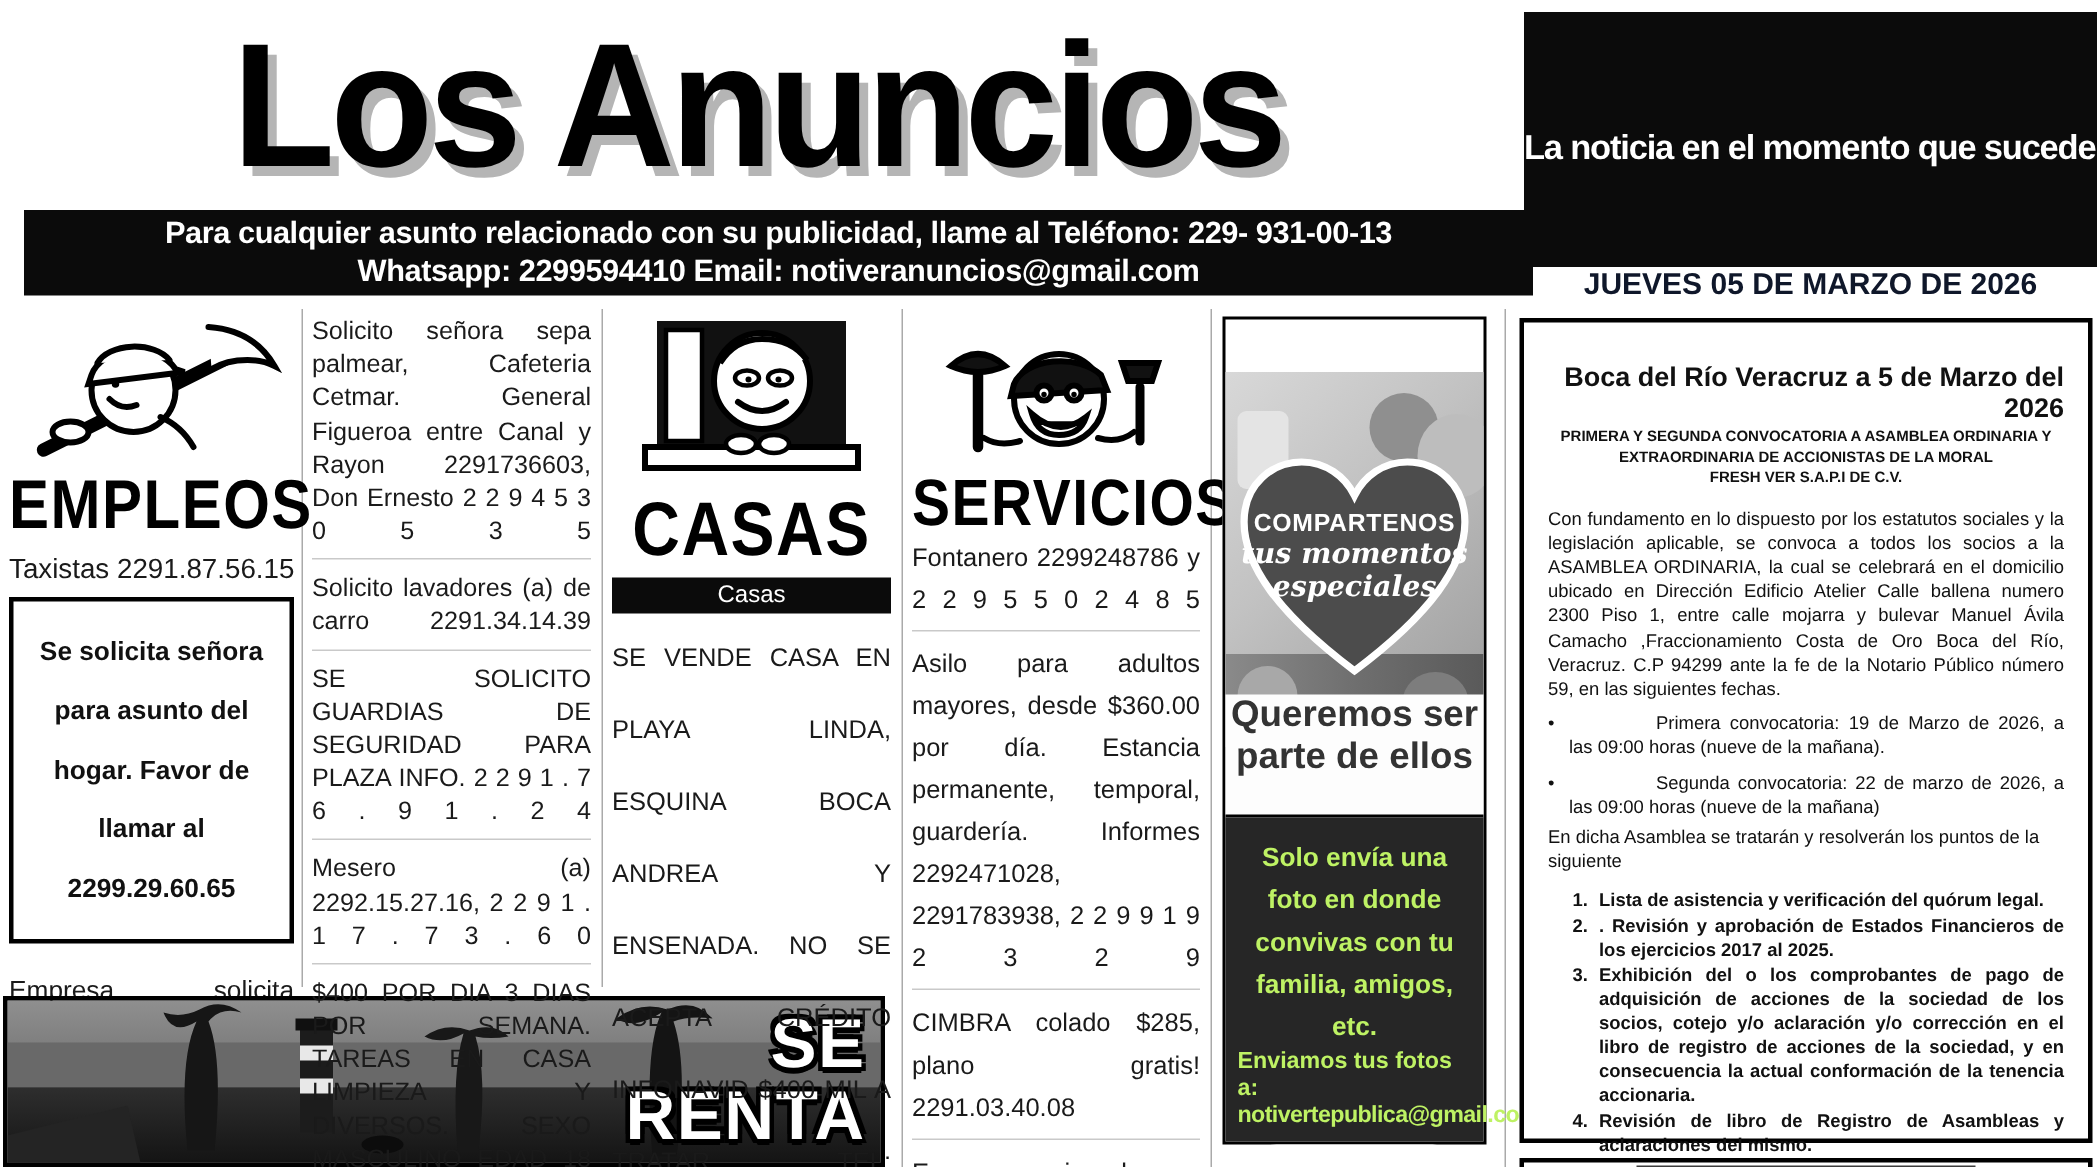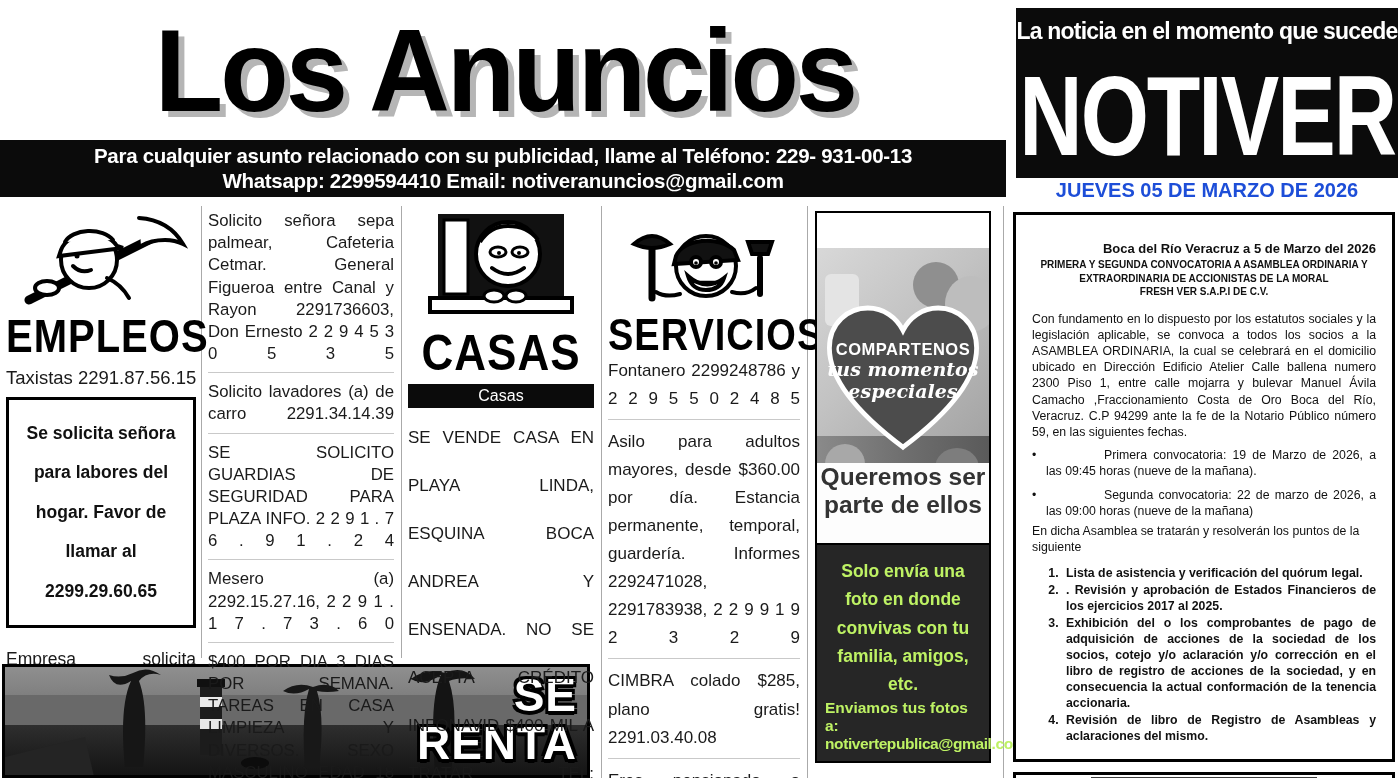--- a/index.html
+++ b/index.html
@@ -4,31 +4,31 @@
 <style>
   * { margin:0; padding:0; box-sizing:border-box; }
   html,body { width:1400px; height:778px; background:#fff; }
   body { font-family:"Liberation Sans", sans-serif; color:#111; }
   .page { position:relative; width:1400px; height:778px; overflow:hidden; background:#fff; }
 
   
   .masthead { position:absolute; left:0; top:0; width:1010px; height:140px; display:flex; align-items:center; justify-content:center; }
   .masthead h1 { font-size:112px; font-weight:900; letter-spacing:-3px; color:#000;
                  text-shadow:6px 6px 0 #b5b5b5; transform:scaleY(1.05); white-space:nowrap; }
-  .contact-bar { position:absolute; left:0; top:140px; width:1006px; height:57px; background:#0b0b0b;
+  .contact-bar { position:absolute; left:16px; top:140px; width:1006px; height:57px; background:#0b0b0b;
                  display:flex; flex-direction:column; align-items:center; justify-content:center; gap:1px; }
   .contact-bar div { color:#fff; font-weight:700; font-size:20.5px; letter-spacing:-0.3px; white-space:nowrap; }
 
   
   .notiver-box { position:absolute; left:1016px; top:8px; width:382px; height:170px; background:#0b0b0b;
-                 display:flex; flex-direction:column; align-items:center; }
+                 display:flex; flex-direction:row; align-items:center; }
   .notiver-tagline { color:#fff; font-weight:700; font-size:23px; margin-top:10px; white-space:nowrap; letter-spacing:-0.8px; }
   .notiver-brand { color:#fff; font-weight:900; font-size:86px; letter-spacing:-2px; transform:scale(1.02,1.32); margin-top:22px; white-space:nowrap; }
   .notiver-date { position:absolute; left:1016px; top:179px; width:382px; text-align:center;
-                  font-weight:700; font-size:20px; color:#1d4ed8; white-space:nowrap; }
+                  font-weight:700; font-size:20px; color:#0f172a; white-space:nowrap; }
 
   
   .vrule { position:absolute; width:1px; background:#aaa; }
 
   
   .ad { text-align:justify; text-align-last:justify; color:#1a1a1a; }
   .rule-after { border-bottom:1px solid #c9c9c9; }
 
   
   .col1 { position:absolute; left:6px; top:208px; width:190px; }
@@ -82,21 +82,21 @@
   .c5-dark { position:absolute; left:0; top:332px; width:100%; height:216px; background:#262626; color:#bef264; padding:12px 8px 0; }
   .c5-body { text-align:center; font-weight:700; font-size:17.5px; line-height:1.62; }
   .c5-send { margin-top:0; font-size:15.5px; font-weight:700; }
   .c5-email { font-size:15.5px; font-weight:800; letter-spacing:-0.4px; white-space:nowrap; }
   .c5-pill { margin:10px auto 0; width:150px; height:46px; background:#fff; border-radius:26px;
              display:flex; align-items:center; justify-content:center; gap:6px; color:#3d3d3d; }
 
   
   .legal { position:absolute; left:1013px; top:212px; width:382px; height:550px; border:3px solid #000; background:#fff;
            padding:14px 16px 0; font-size:12.3px; color:#111; }
-  .legal .dateline { text-align:right; font-weight:700; font-size:13px; margin-top:12px; }
+  .legal .dateline { text-align:right; font-weight:700; font-size:18px; margin-top:12px; }
   .legal .title { text-align:center; font-weight:700; font-size:10px; line-height:1.35; margin-top:2px; }
   .legal .intro { margin-top:12px; text-align:justify; line-height:1.32; }
   .legal .bullet { margin-top:8px; text-align:justify; line-height:1.3; position:relative; padding-left:14px; }
   .legal .bullet::before { content:"•"; position:absolute; left:0; }
   .legal .bullet .bt-indent { display:inline-block; width:58px; }
   .legal .preorder { margin-top:4px; line-height:1.3; }
   .legal .order-title { text-align:center; font-weight:700; font-size:12.8px; margin-top:12px; }
   .legal ol { margin:10px 0 0 30px; font-weight:700; }
   .legal ol li { text-align:justify; line-height:1.3; padding-left:4px; margin-bottom:1px; }
 
@@ -140,21 +140,21 @@
           <path d="M62,58 q8,8 18,4"></path>
           <circle cx="66" cy="48" r="2.5" fill="#000" stroke="none"></circle>
           <path d="M96,70 q14,6 22,20"></path>
           <path d="M58,72 q-12,8 -20,6"></path>
           <ellipse cx="36" cy="80" rx="12" ry="7" fill="#fff"></ellipse>
         </g>
       </svg>
       <div class="logo-word empleos-word">EMPLEOS</div>
     </div>
     <div class="taxistas">Taxistas 2291.87.56.15</div>
-    <div class="boxed-ad">Se solicita señora para labores del hogar. Favor de llamar al 2299.29.60.65</div>
+    <div class="boxed-ad">Se solicita señora para asunto del hogar. Favor de llamar al 2299.29.60.65</div>
     <div class="ad ad-bacheo">Empresa solicita Ayudante General para bacheo. Cel: 2299.15.23.32 y 2 2 9 1 . 8 8 . 7 6 . 2 6</div>
   </div>
 
   <div class="se-renta">
     <div class="sea"></div>
     <div class="ground"></div>
     <svg width="588" height="114" viewBox="0 0 588 114">
       <g>
         <rect x="195" y="18" width="22" height="70" fill="#1c1c1c"></rect>
         <rect x="195" y="30" width="22" height="10" fill="#e8e8e8"></rect>
@@ -269,21 +269,21 @@
   </div>
 
   <div class="legal">
     <div class="dateline">Boca del Río Veracruz a 5 de Marzo del 2026</div>
     <div class="title">
       <div>PRIMERA Y SEGUNDA CONVOCATORIA A ASAMBLEA ORDINARIA Y</div>
       <div>EXTRAORDINARIA DE ACCIONISTAS DE LA MORAL</div>
       <div>FRESH VER S.A.P.I DE C.V.</div>
     </div>
     <div class="intro">Con fundamento en lo dispuesto por los estatutos sociales y la legislación aplicable, se convoca a todos los socios a la ASAMBLEA ORDINARIA, la cual se celebrará en el domicilio ubicado en Dirección Edificio Atelier Calle ballena numero 2300 Piso 1, entre calle mojarra y bulevar Manuel Ávila Camacho ,Fraccionamiento Costa de Oro Boca del Río, Veracruz. C.P  94299 ante la fe de la Notario Público número 59, en las siguientes fechas.</div>
-    <div class="bullet"><span class="bt-indent"></span><span>Primera convocatoria: 19 de Marzo de 2026, a las 09:45 horas (nueve de la mañana).</span></div>
+    <div class="bullet"><span class="bt-indent"></span><span>Primera convocatoria: 19 de Marzo de 2026, a las 09:00 horas (nueve de la mañana).</span></div>
     <div class="bullet"><span class="bt-indent"></span><span>Segunda convocatoria: 22 de marzo de 2026, a las 09:00 horas (nueve de la mañana)</span></div>
     <div class="preorder">En dicha Asamblea se tratarán y resolverán los puntos de la siguiente</div>
     <ol>
       <li>Lista de asistencia y verificación del quórum legal.</li>
       <li>. Revisión y aprobación de Estados Financieros de los ejercicios 2017 al 2025.</li>
       <li>Exhibición del o los comprobantes de pago de adquisición de acciones de la sociedad de los socios, cotejo y/o aclaración y/o corrección en el libro de registro de acciones de la sociedad, y en consecuencia la actual conformación de la tenencia accionaria.</li>
       <li>Revisión de libro de Registro de Asambleas y aclaraciones del mismo.</li>
 
     </ol>
 

